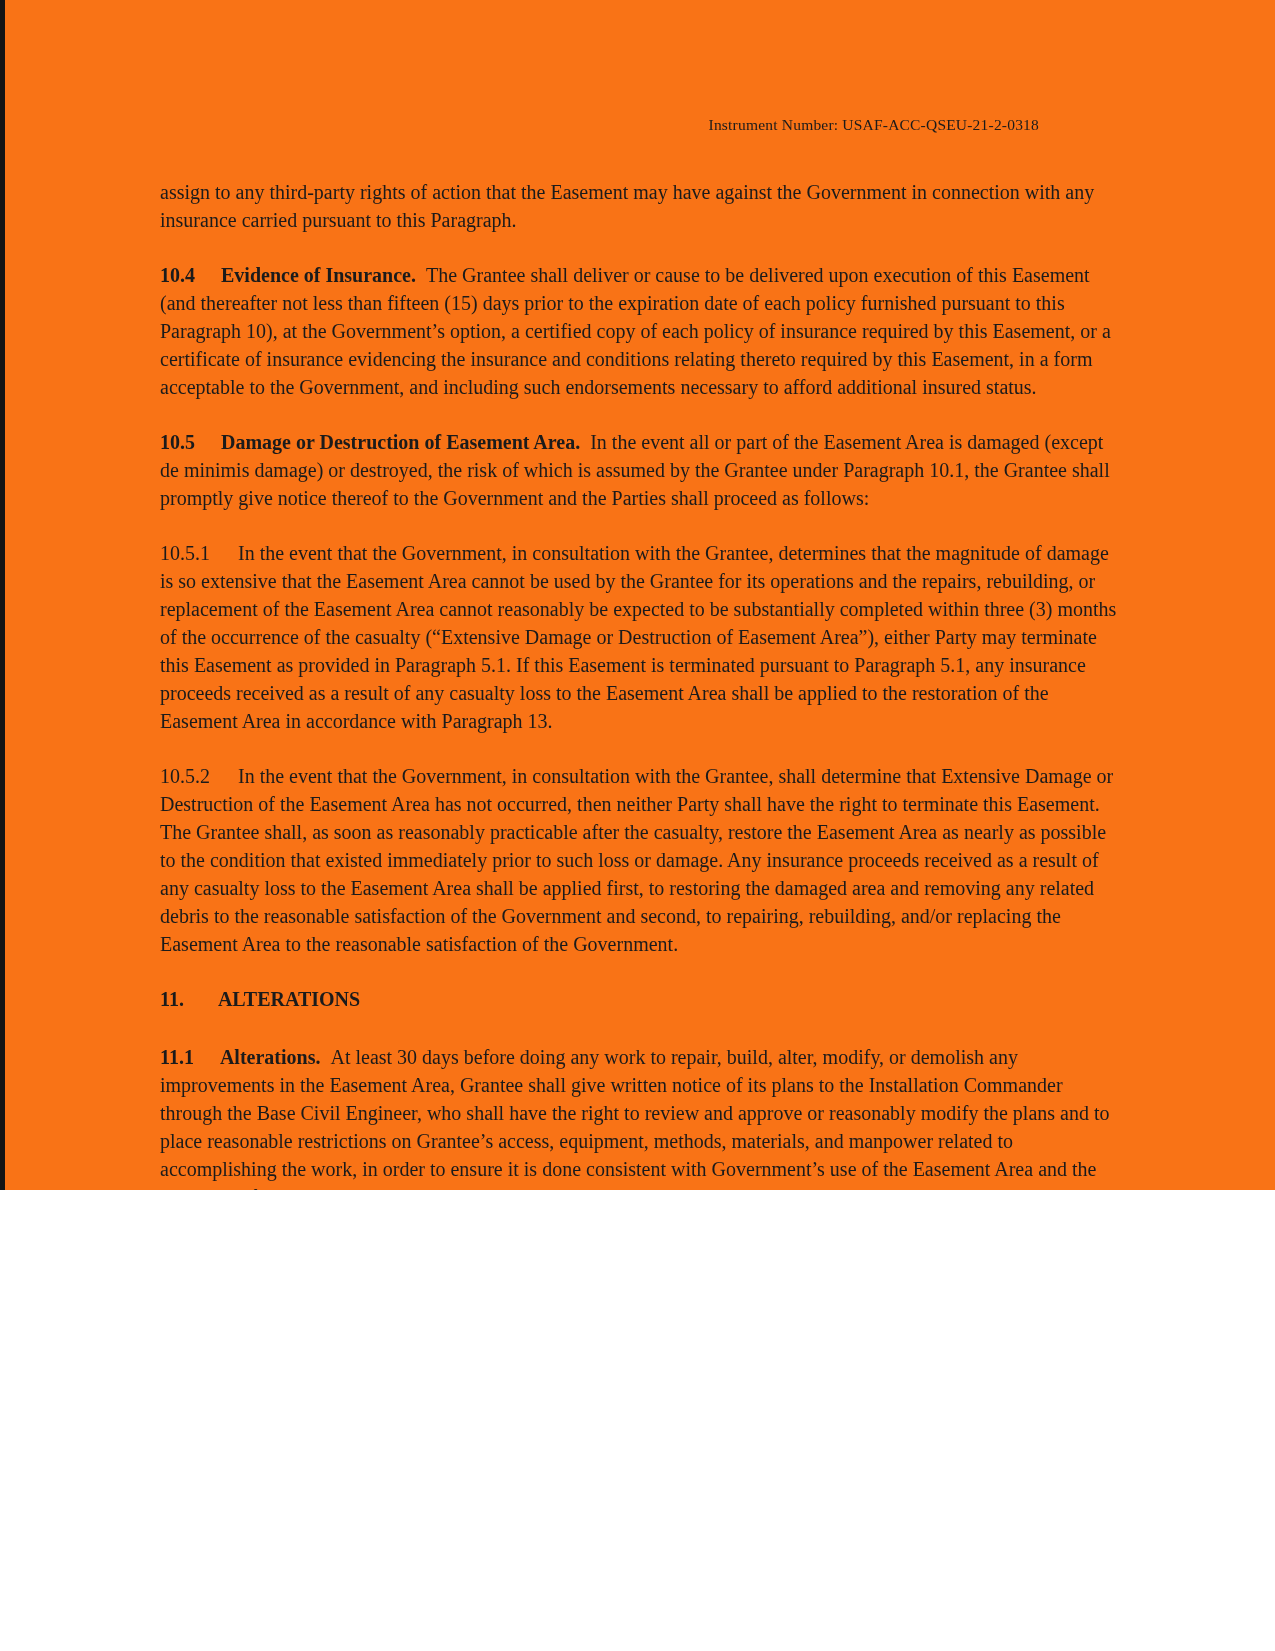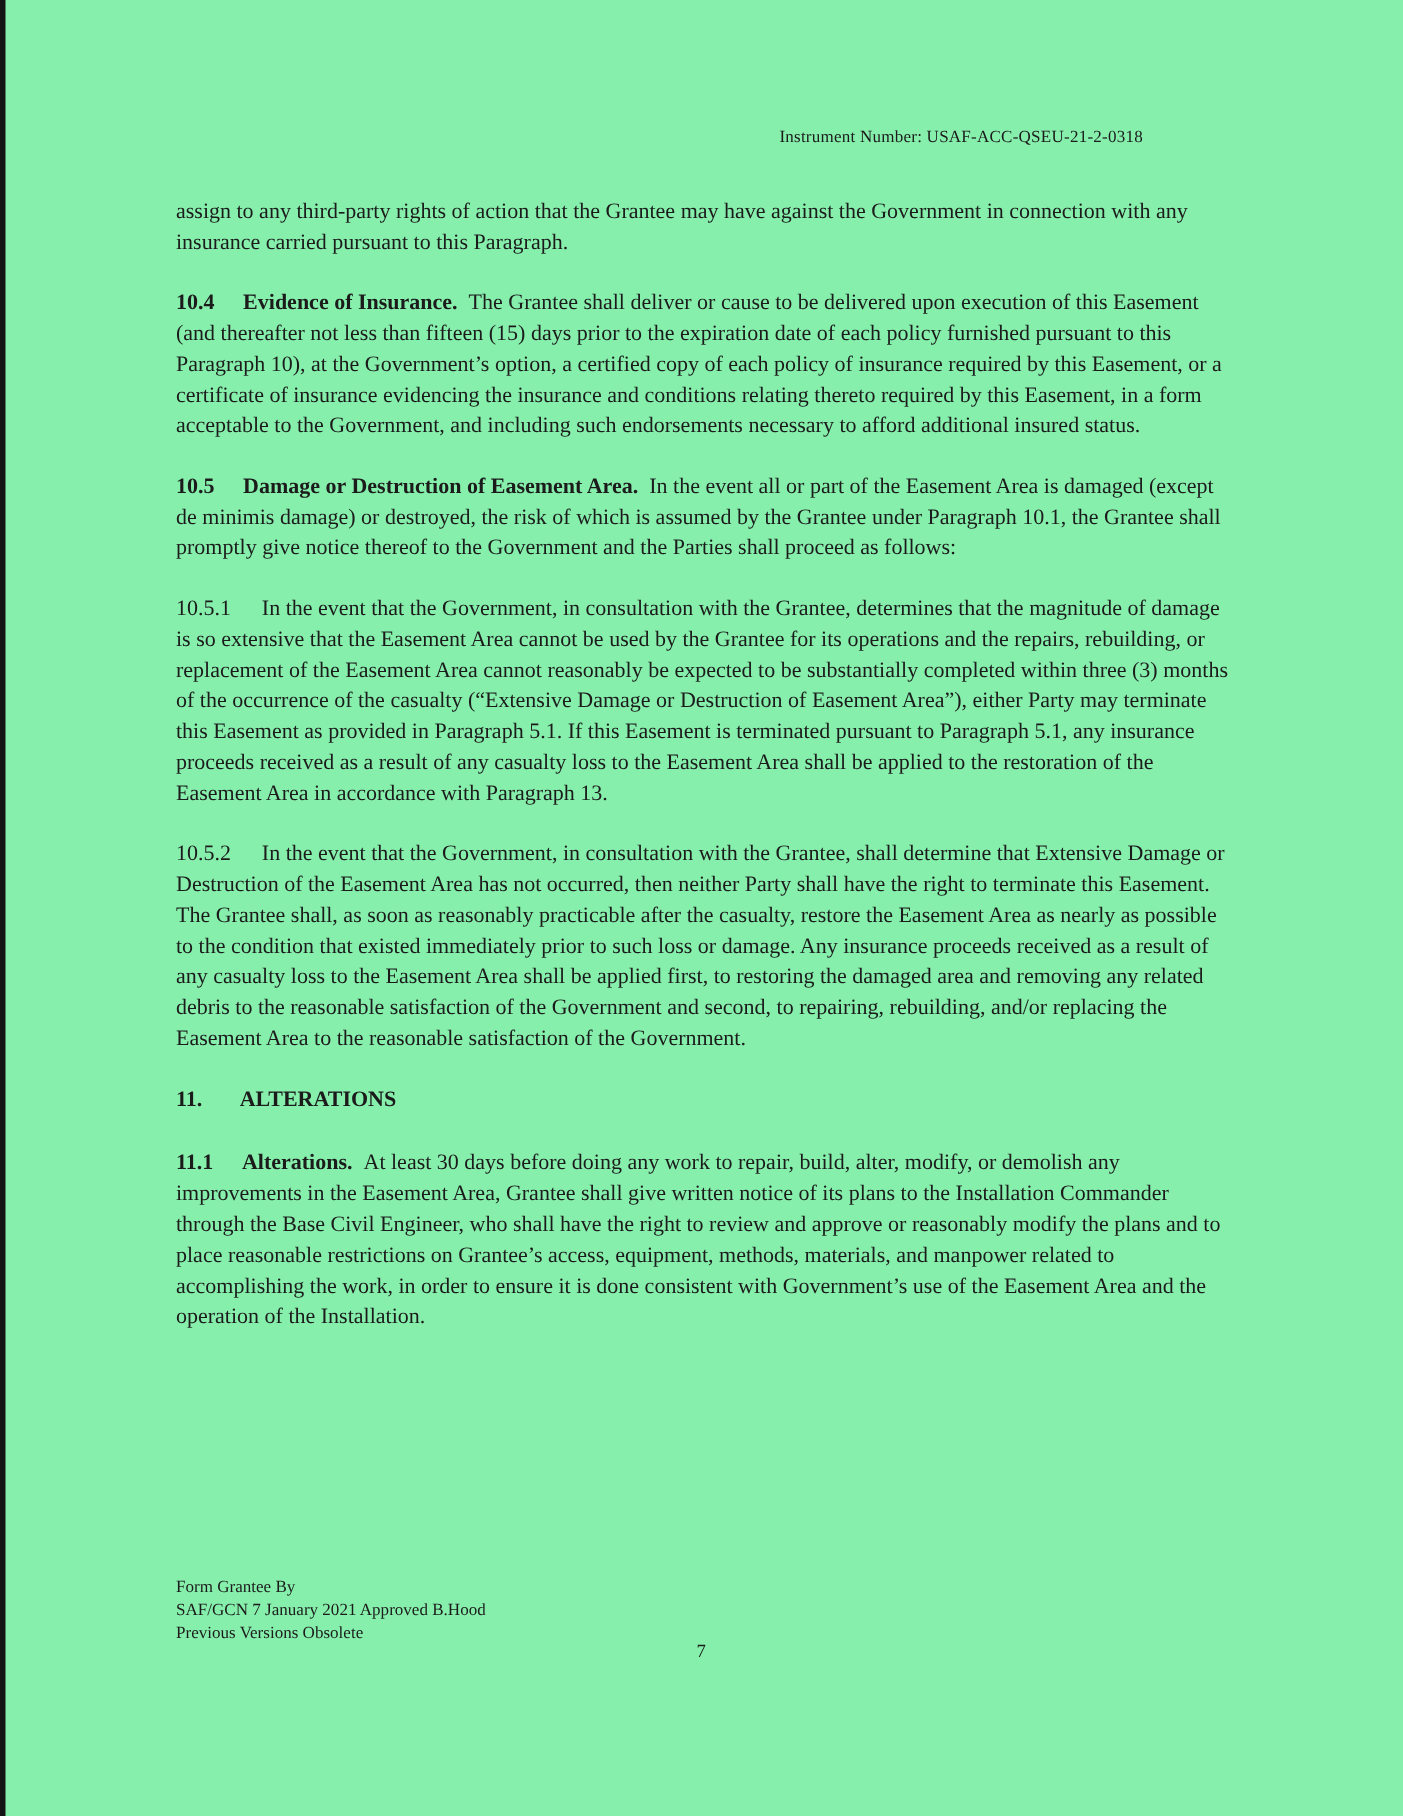--- a/index.html
+++ b/index.html
@@ -4,22 +4,22 @@
 <style>
   html, body {
     margin: 0;
     padding: 0;
     background: #ffffff;
     font-family: "Liberation Serif", serif;
   }
   .page {
     position: relative;
     width: 1275px;
-    height: 1651px;
-    background: #86efac;
+    height: 1190px;
+    background: #f97316;
     color: #1b1b1b;
     overflow: hidden;
   }
   .scan-edge {
     position: absolute;
     left: 0;
     top: 0;
     width: 5px;
     height: 100%;
     background: #141414;
@@ -82,21 +82,21 @@
 <body>
 
 <div class="page">
 
   <div class="scan-edge"></div>
 
   <div class="instrument">Instrument Number: USAF-ACC-QSEU-21-2-0318</div>
 
   <div class="doc-body">
 
-    <p class="para"><span>assign to any third-party rights of action that the Grantee may have against the Government in connection with any insurance carried pursuant to this Paragraph.</span></p>
+    <p class="para"><span>assign to any third-party rights of action that the Easement may have against the Government in connection with any insurance carried pursuant to this Paragraph.</span></p>
 
     <p class="para"><span class="num b">10.4</span><span class="head b">Evidence of Insurance.</span><span>The Grantee shall deliver or cause to be delivered upon execution of this Easement (and thereafter not less than fifteen (15) days prior to the expiration date of each policy furnished pursuant to this Paragraph 10), at the Government’s option, a certified copy of each policy of insurance required by this Easement, or a certificate of insurance evidencing the insurance and conditions relating thereto required by this Easement, in a form acceptable to the Government, and including such endorsements necessary to afford additional insured status.</span></p>
 
     <p class="para"><span class="num b">10.5</span><span class="head b">Damage or Destruction of Easement Area.</span><span>In the event all or part of the Easement Area is damaged (except de minimis damage) or destroyed, the risk of which is assumed by the Grantee under Paragraph 10.1, the Grantee shall promptly give notice thereof to the Government and the Parties shall proceed as follows:</span></p>
 
     <p class="para"><span class="num-sub">10.5.1</span><span>In the event that the Government, in consultation with the Grantee, determines that the magnitude of damage is so extensive that the Easement Area cannot be used by the Grantee for its operations and the repairs, rebuilding, or replacement of the Easement Area cannot reasonably be expected to be substantially completed within three (3) months of the occurrence of the casualty (“Extensive Damage or Destruction of Easement Area”), either Party may terminate this Easement as provided in Paragraph 5.1.  If this Easement is terminated pursuant to Paragraph 5.1, any insurance proceeds received as a result of any casualty loss to the Easement Area shall be applied to the restoration of the Easement Area in accordance with Paragraph 13.</span></p>
 
     <p class="para"><span class="num-sub">10.5.2</span><span>In the event that the Government, in consultation with the Grantee, shall determine that Extensive Damage or Destruction of the Easement Area has not occurred, then neither Party shall have the right to terminate this Easement.  The Grantee shall, as soon as reasonably practicable after the casualty, restore the Easement Area as nearly as possible to the condition that existed immediately prior to such loss or damage.  Any insurance proceeds received as a result of any casualty loss to the Easement Area shall be applied first, to restoring the damaged area and removing any related debris to the reasonable satisfaction of the Government and second, to repairing, rebuilding, and/or replacing the Easement Area to the reasonable satisfaction of the Government.</span></p>
 
     <p class="para h11"><span class="num-wide b">11.</span><span class="b">ALTERATIONS</span></p>

